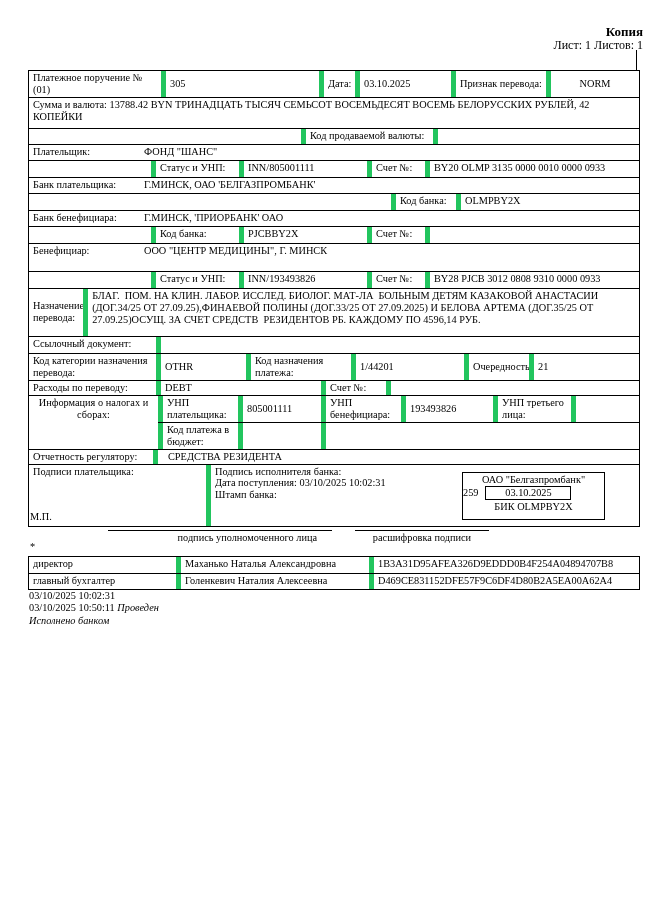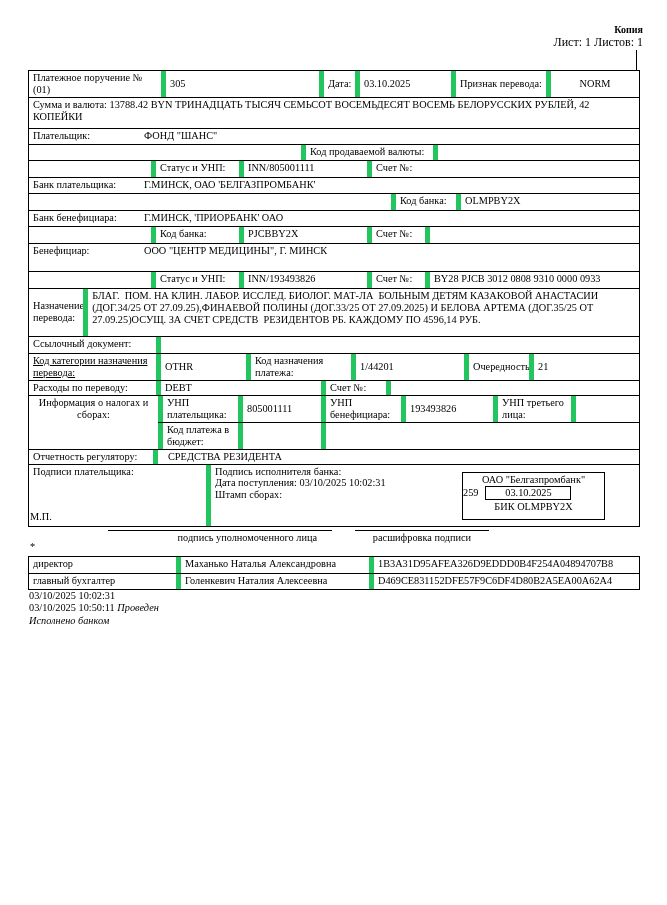--- a/index.html
+++ b/index.html
@@ -1,19 +1,19 @@
 <!DOCTYPE html>
 <html><head>
 <meta charset="utf-8">
 <style>
   html,body{margin:0;padding:0;background:#fff;}
   .doc{position:relative;width:667px;height:905px;background:#ffffff;color:#000;
        font-family:"Liberation Serif","DejaVu Serif",serif;font-size:10.3px;line-height:1.16;overflow:hidden;}
   .hdr{position:absolute;top:24px;right:24px;text-align:right;}
-  .hdr .copy{font-weight:bold;font-size:10px;}
+  .hdr .copy{font-weight:bold;font-size:13px;}
   .hdr .sheet{font-size:12px;}
   .tick{position:absolute;left:636px;top:50px;width:1px;height:20px;background:#000;}
 
   .tbl{position:absolute;left:28px;top:70px;width:612px;border:1.5px solid #000;box-sizing:border-box;}
   .row{display:flex;box-sizing:border-box;border-top:1px solid #000;align-items:stretch;width:100%;}
   .row.first{border-top:none;}
   .c{box-sizing:border-box;padding:1px 4px;overflow:hidden;}
   .bl{border-left:5px solid #22c55e;}
   .grow{flex:1 1 auto;}
   .ctr{text-align:center;}
@@ -66,35 +66,36 @@
       <div class="c bl vmid" style="width:96px;">03.10.2025</div>
       <div class="c bl vmid" style="width:95px;">Признак перевода:</div>
       <div class="c bl vmid ctr grow" style="justify-content:center;">NORM</div>
     </div>
 
     <div class="row" style="min-height:31px;">
       <div class="c grow pre">Сумма и валюта: 13788.42 BYN ТРИНАДЦАТЬ ТЫСЯЧ СЕМЬСОТ ВОСЕМЬДЕСЯТ ВОСЕМЬ БЕЛОРУССКИХ РУБЛЕЙ, 42 КОПЕЙКИ</div>
     </div>
 
     <div class="row" style="min-height:16px;">
+      <div class="c" style="width:272px;"></div>
+      <div class="c bl" style="width:132px;">Код продаваемой валюты:</div>
+      <div class="c bl grow"></div>
+    </div>
+
+    <div class="row" style="min-height:16px;">
       <div class="c" style="width:111px;">Плательщик:</div>
       <div class="c grow">ФОНД "ШАНС"</div>
-    </div>
-
-    <div class="row" style="min-height:16px;">
-      <div class="c" style="width:272px;"></div>
-      <div class="c bl" style="width:132px;">Код продаваемой валюты:</div>
-      <div class="c bl grow"></div>
     </div>
 
     <div class="row" style="min-height:17px;">
       <div class="c" style="width:122px;"></div>
       <div class="c bl" style="width:88px;">Статус и УНП:</div>
       <div class="c bl" style="width:128px;">INN/805001111</div>
       <div class="c bl" style="width:58px;">Счет №:</div>
+      <div class="c bl grow">BY20 OLMP 3135 0000 0010 0000 0933</div>
     </div>
 
     <div class="row" style="min-height:16px;">
       <div class="c" style="width:111px;">Банк плательщика:</div>
       <div class="c grow">Г.МИНСК, ОАО 'БЕЛГАЗПРОМБАНК'</div>
     </div>
 
     <div class="row" style="min-height:17px;">
       <div class="c" style="width:362px;"></div>
       <div class="c bl" style="width:65px;">Код банка:</div>
@@ -131,21 +132,21 @@
       <div class="c vmid" style="width:127px;">Назначение перевода:</div>
       <div class="c bl grow pre">БЛАГ.  ПОМ. НА КЛИН. ЛАБОР. ИССЛЕД. БИОЛОГ. МАТ-ЛА  БОЛЬНЫМ ДЕТЯМ КАЗАКОВОЙ АНАСТАСИИ (ДОГ.34/25 ОТ 27.09.25),ФИНАЕВОЙ ПОЛИНЫ (ДОГ.33/25 ОТ 27.09.2025) И БЕЛОВА АРТЕМА (ДОГ.35/25 ОТ 27.09.25)ОСУЩ. ЗА СЧЕТ СРЕДСТВ  РЕЗИДЕНТОВ РБ. КАЖДОМУ ПО 4596,14 РУБ.</div>
     </div>
 
     <div class="row" style="min-height:17px;">
       <div class="c" style="width:127px;">Ссылочный документ:</div>
       <div class="c bl grow"></div>
     </div>
 
     <div class="row" style="min-height:25px;">
-      <div class="c" style="width:127px;text-decoration:underline;">Код категории назначения перевода:</div>
+      <div class="c" style="width:127px;">Код категории назначения перевода:</div>
       <div class="c bl vmid" style="width:90px;">OTHR</div>
       <div class="c bl" style="width:105px;">Код назначения платежа:</div>
       <div class="c bl vmid" style="width:113px;">1/44201</div>
       <div class="c bl vmid" style="width:65px;">Очередность:</div>
       <div class="c bl vmid grow">21</div>
     </div>
 
     <div class="row" style="min-height:15px;">
       <div class="c" style="width:127px;">Расходы по переводу:</div>
       <div class="c bl" style="width:165px;">DEBT</div>
@@ -175,21 +176,21 @@
     <div class="row" style="min-height:15px;">
       <div class="c" style="width:124px;">Отчетность регулятору:</div>
       <div class="c bl grow" style="padding-left:10px;">СРЕДСТВА РЕЗИДЕНТА</div>
     </div>
 
     <div class="row" style="min-height:62px;">
       <div class="c" style="width:177px;">Подписи плательщика:</div>
       <div class="c bl grow signcell">
         <div>Подпись исполнителя банка:</div>
         <div>Дата поступления: 03/10/2025 10:02:31</div>
-        <div>Штамп сборах:</div>
+        <div>Штамп банка:</div>
         <div class="stamp">
           <div>ОАО "Белгазпромбанк"</div>
           <div class="stampline2">
             <span>259</span>
             <span class="datebox">03.10.2025</span>
           </div>
           <div>БИК OLMPBY2X</div>
         </div>
       </div>
     </div>

